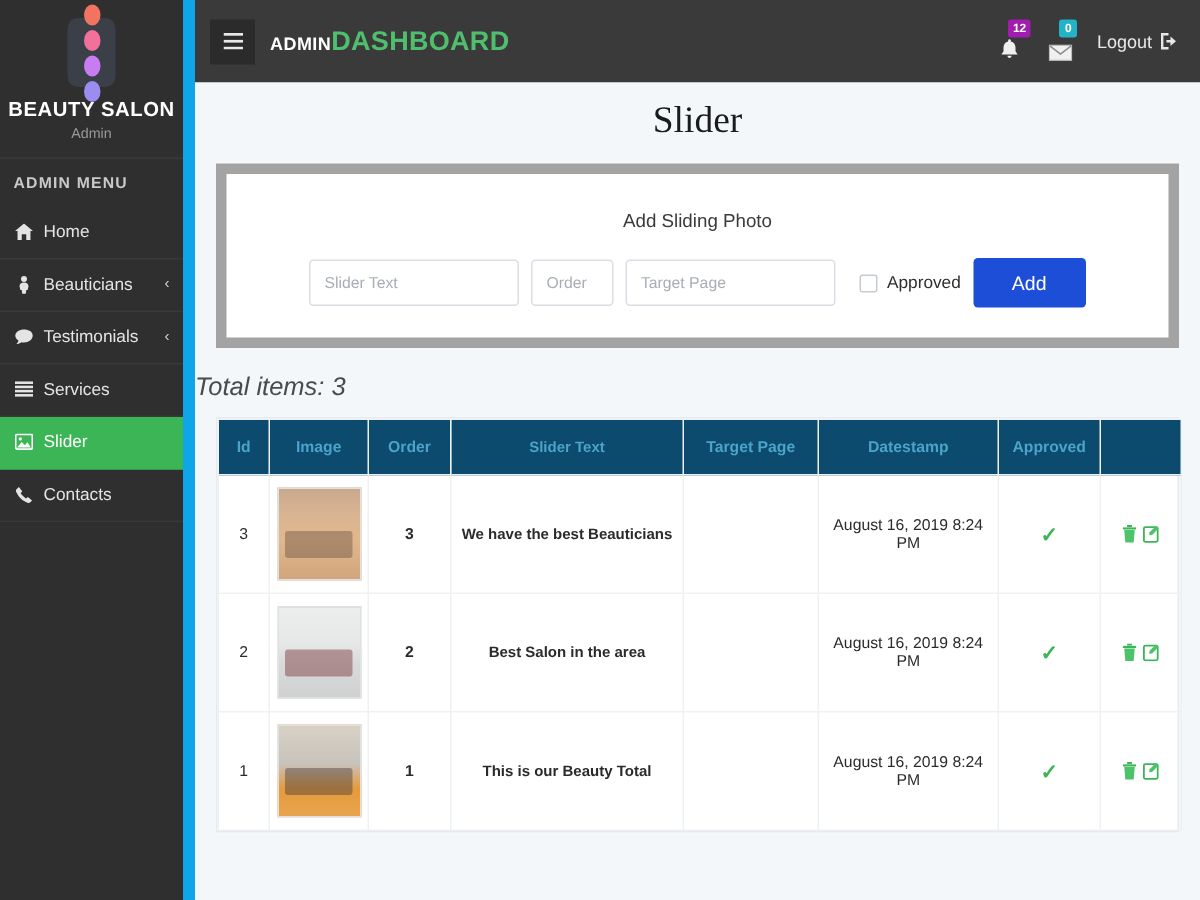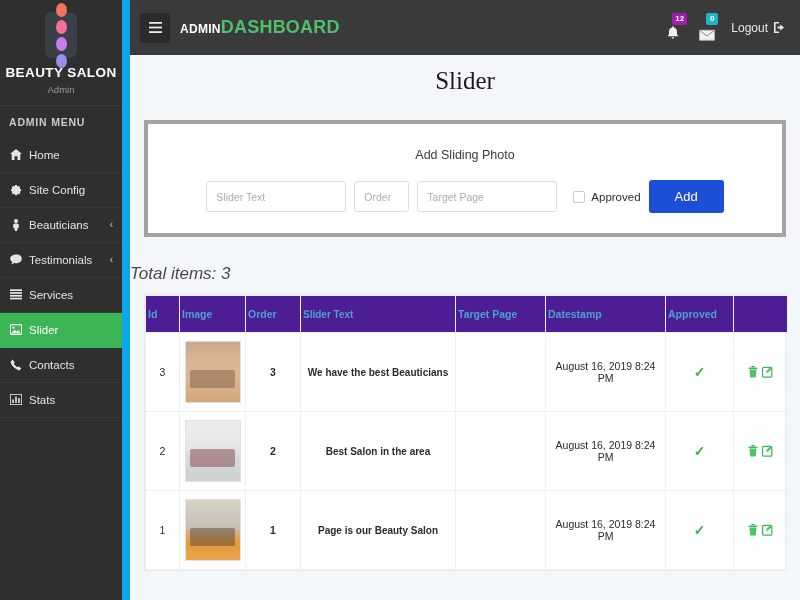--- a/index.html
+++ b/index.html
@@ -87,22 +87,22 @@
   .badge.info { background: #24b3c6; }
   .logout { color: #e8e8e8; font-size: 12px; display: flex; align-items: center; gap: 5px; cursor: pointer; }
 
   
   #page { flex: 1; overflow: hidden; background: #f4f7fa; }
   .page-title {
     text-align: center; font-family: "Liberation Serif", serif;
     font-size: 25px; color: #1b1b1b; padding: 12px 0 14px;
   }
   .card {
-    background: #fff; border: 4px solid #a3a3a3;
-    margin: 11px 14px; padding: 16px 14px 20px;
+    background: #fff; border: 7px solid #a3a3a3;
+    margin: 0 14px; padding: 16px 14px 20px;
   }
   .card-sub { text-align: center; font-size: 12.5px; color: #3b3b3b; padding: 8px 0 18px; }
 
   .form-row { display: flex; align-items: center; justify-content: center; gap: 8px; }
   .f-input {
     height: 31px; border: 1px solid #d9dee3; border-radius: 3px;
     background: #fff; font-size: 10.5px; color: #9aa0a6;
     padding: 0 9px; font-family: "Liberation Sans", sans-serif;
     display: flex; align-items: center;
   }
@@ -119,22 +119,22 @@
     font-family: "Liberation Sans", sans-serif;
   }
 
   .total-line { font-size: 17px; color: #4a4a4a; padding: 16px 0 10px 0; font-style: italic; }
 
   
   .tbl-wrap { margin: 0 14px; background: #fff; border: 1px solid #e6eaee; }
   table { width: 100%; border-collapse: collapse; table-layout: fixed; }
   th {
     font-size: 10.5px; color: #4aa3c9; font-weight: bold;
-    padding: 12px 2px; text-align: left;
-    border: 1px solid #edf1f4; background: #4c1d95;
+    padding: 12px 2px; text-align: center;
+    border: 1px solid #edf1f4; background: #0c4a6e;
   }
   td {
     font-size: 10.5px; color: #2b2b2b; text-align: center;
     border: 1px solid #edf1f4; padding: 8px 3px; height: 78px;
     vertical-align: middle;
   }
   .c-id { width: 34px; }
   .c-img { width: 66px; }
   .c-order { width: 55px; font-weight: bold; }
   .c-text { width: 155px; font-weight: bold; font-size: 10px; }
@@ -182,29 +182,20 @@
         <div class="nav-item">
           <span class="nav-ico">
             <svg width="12" height="11" viewBox="0 0 12 11">
               <path d="M6 0 0 5h1.7v6h2.8V7.2h3V11h2.8V5H12z" fill="currentColor"></path>
             </svg>
           </span>
           <span class="nav-label">Home</span>
         </div>
         <div class="nav-item">
           <span class="nav-ico">
-            <svg width="12" height="12" viewBox="0 0 12 12">
-              <path d="M6 3.6A2.4 2.4 0 1 0 6 8.4 2.4 2.4 0 0 0 6 3.6zm0 3.6a1.2 1.2 0 1 1 0-2.4 1.2 1.2 0 0 1 0 2.4z" fill="currentColor"></path>
-              <path d="M11 5.1h-1a4 4 0 0 0-.4-1l.7-.7-1.6-1.6-.7.7a4 4 0 0 0-1-.4V1H4.9v1a4 4 0 0 0-1 .4l-.7-.7-1.6 1.6.7.7a4 4 0 0 0-.4 1H1v2.2h1c.1.4.2.7.4 1l-.7.7 1.6 1.6.7-.7c.3.2.6.3 1 .4v1h2.2v-1c.4-.1.7-.2 1-.4l.7.7 1.6-1.6-.7-.7c.2-.3.3-.6.4-1h1z" fill="currentColor"></path>
-            </svg>
-          </span>
-          <span class="nav-label">Site Config</span>
-        </div>
-        <div class="nav-item">
-          <span class="nav-ico">
             <svg width="10" height="12" viewBox="0 0 10 12">
               <circle cx="5" cy="2" r="2" fill="currentColor"></circle>
               <path d="M5 4.3c-1.9 0-3 1.1-3 2.6l.6 2.4h.9l.3 2.6h2.4l.3-2.6h.9L8 6.9c0-1.5-1.1-2.6-3-2.6z" fill="currentColor"></path>
             </svg>
           </span>
           <span class="nav-label">Beauticians</span>
           <span class="nav-caret">‹</span>
         </div>
         <div class="nav-item">
           <span class="nav-ico">
@@ -236,31 +227,20 @@
           </span>
           <span class="nav-label">Slider</span>
         </div>
         <div class="nav-item">
           <span class="nav-ico">
             <svg width="12" height="12" viewBox="0 0 12 12">
               <path d="M2.6.6 1 2.2c-.5.5-.5 1.3-.1 2 .9 1.8 2.3 3.9 4 5.1 1.1.8 2.4 1.4 3.4 1.9.7.3 1.4.1 1.9-.4l1.2-1.2-2.8-2.3-1.3 1C6 7.4 4.6 6 3.8 4.8l1-1.3z" fill="currentColor"></path>
             </svg>
           </span>
           <span class="nav-label">Contacts</span>
-        </div>
-        <div class="nav-item">
-          <span class="nav-ico">
-            <svg width="12" height="11" viewBox="0 0 12 11">
-              <rect x="0.3" y="0.3" width="11.4" height="10.4" fill="none" stroke="currentColor" stroke-width="1"></rect>
-              <rect x="2.2" y="5.4" width="1.6" height="3.6" fill="currentColor"></rect>
-              <rect x="5.2" y="2.6" width="1.6" height="6.4" fill="currentColor"></rect>
-              <rect x="8.2" y="4.1" width="1.6" height="4.9" fill="currentColor"></rect>
-            </svg>
-          </span>
-          <span class="nav-label">Stats</span>
         </div>
       </div>
   </div>
 
   <div id="right">
 
     <div id="topbar">
       <div class="hamburger">
         <svg width="13" height="11" viewBox="0 0 13 11" aria-hidden="true">
           <rect x="0" y="0" width="13" height="1.8" fill="#e8e8e8"></rect>
@@ -379,21 +359,21 @@
                     </svg>
                   </div>
                 </td>
               </tr>
               <tr>
                 <td class="c-id">1</td>
                 <td class="c-img">
                   <span class="thumb t3"></span>
                 </td>
                 <td class="c-order">1</td>
-                <td class="c-text">Page is our Beauty Salon</td>
+                <td class="c-text">This is our Beauty Total</td>
                 <td class="c-target"></td>
                 <td class="c-date">August 16, 2019 8:24 PM</td>
                 <td class="c-appr"><span class="check">✓</span></td>
                 <td class="c-act">
                   <div class="acts">
                     <svg width="10" height="12" viewBox="0 0 10 12">
                       <rect x="0.6" y="1.6" width="8.8" height="1.4" fill="#3cb557"></rect>
                       <rect x="3.4" y="0" width="3.2" height="1.4" fill="#3cb557"></rect>
                       <path d="M1.5 3.4h7l-.7 8.2H2.2z" fill="#4cc36a"></path>
                     </svg>

